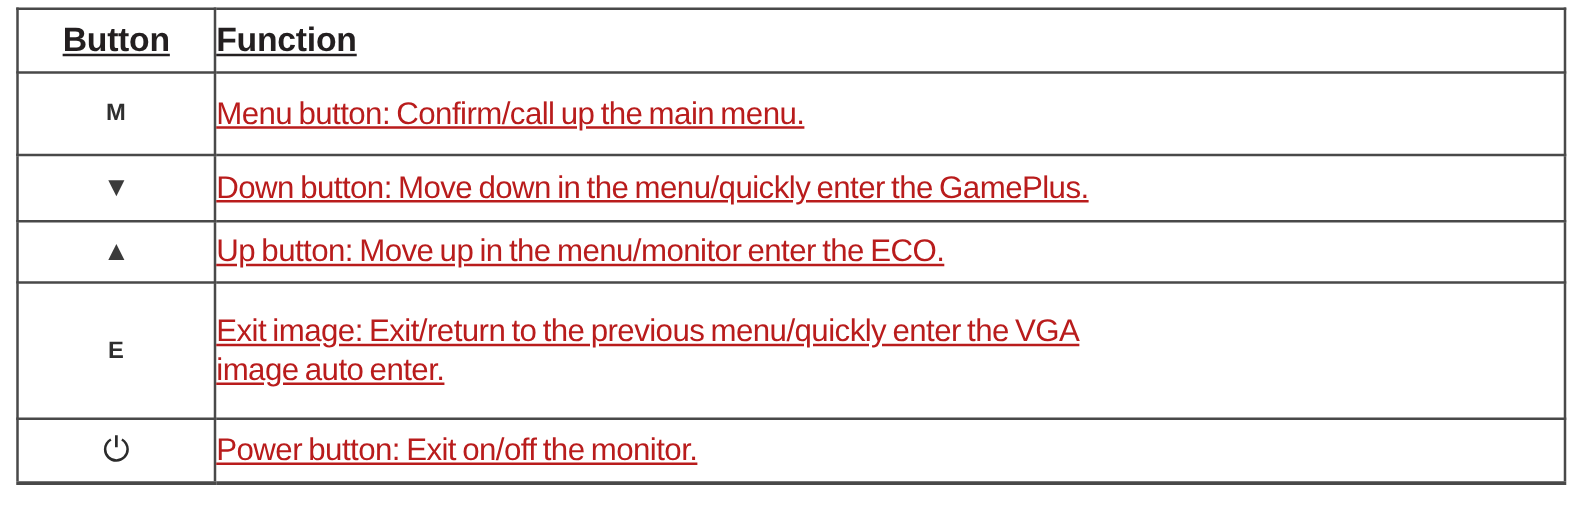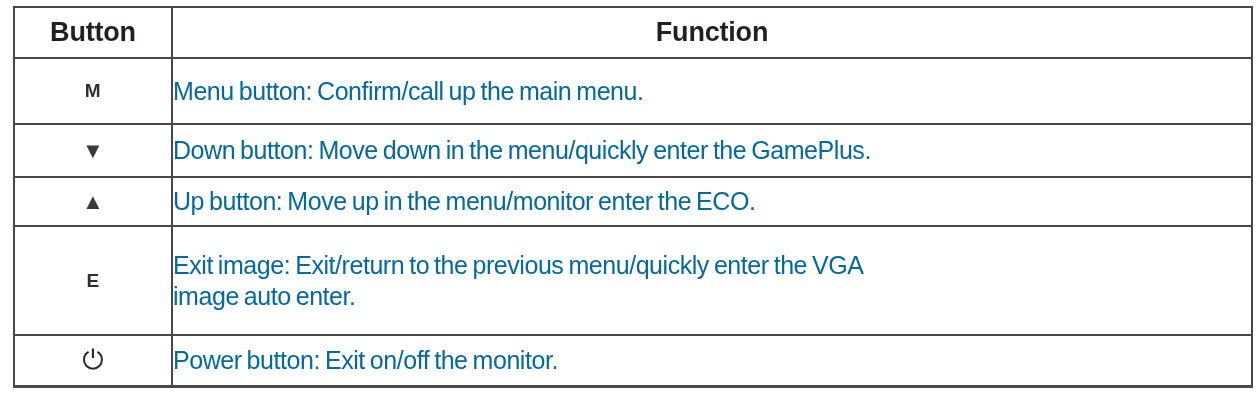--- a/index.html
+++ b/index.html
@@ -34,37 +34,38 @@
 
   table.btn-table col.c-button { width: 158px; }
   table.btn-table col.c-function { width: 1080px; }
 
   table.btn-table th,
   table.btn-table td {
     border: 2px solid #494949;
     padding: 0;
     vertical-align: middle;
     background: #ffffff;
+    text-decoration: underline;
   }
 
   
   thead th {
     border-bottom-width: 3px;
     font-weight: 700;
     font-size: 27px;
     letter-spacing: -0.2px;
     color: #231f20;
     height: 49px;
     line-height: 1.05;
   }
   th.h-button {
     text-align: center;
   }
   th.h-function {
-    text-align: center;
+    text-align: left;
     padding-left: 22px;
   }
 
   
   td.cell-button {
     text-align: center;
     color: #2f2f2f;
   }
   .btn-glyph {
     display: inline-block;
@@ -85,21 +86,21 @@
     line-height: 1;
     color: #2b2b2b;
   }
 
   
   td.cell-function {
     text-align: left;
     padding: 6px 14px 6px 20px;
     font-size: 25px;
     line-height: 1.22;
-    color: #0369a1;
+    color: #b91c1c;
     letter-spacing: -0.45px;
     word-spacing: -1.5px;
     margin-top: 40px;
   }
 
   
   tr.row-m      td { height: 64px; }
   tr.row-down   td { height: 51px; }
   tr.row-up     td { height: 47px; }
   tr.row-exit   td { height: 107px; }

